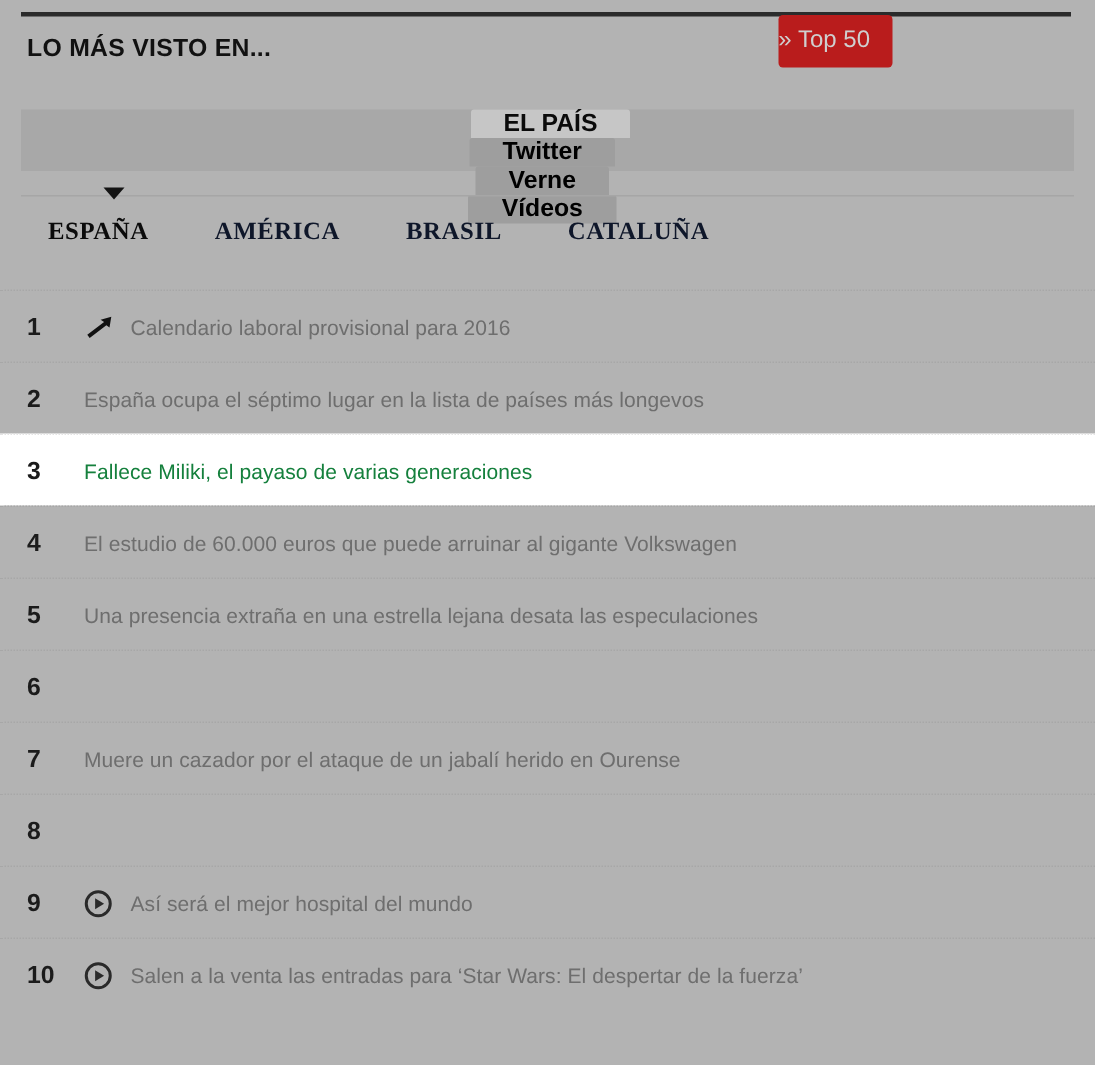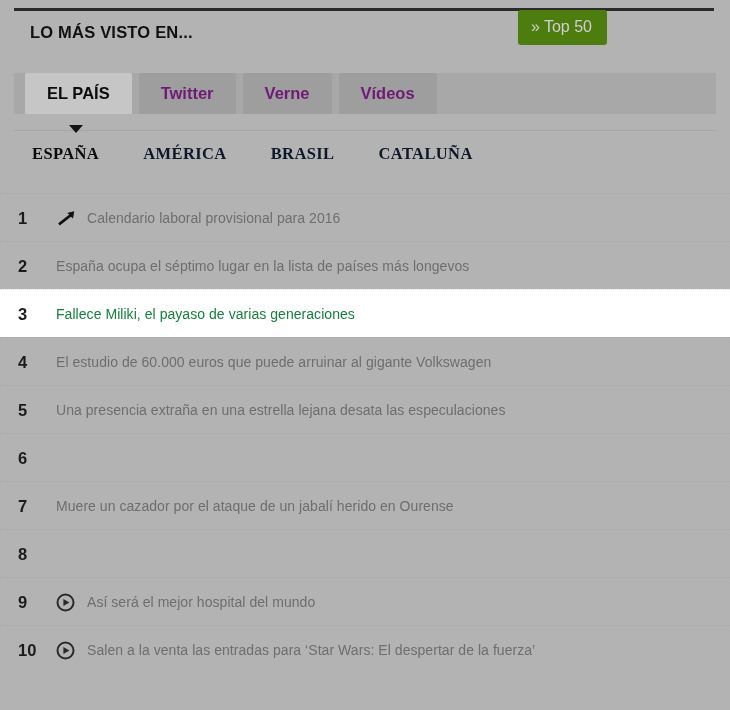--- a/index.html
+++ b/index.html
@@ -21,72 +21,73 @@
     left: 14px;
     top: 8px;
     width: 700px;
     height: 3px;
     background: #2b2b2b;
   }
 
   
   .header {
     position: absolute;
-    left: 16px;
+    left: 4px;
     top: 18px;
     width: 608px;
     height: 44px;
   }
   .module-title {
     position: absolute;
     left: 14px;
     top: 5px;
     font-size: 16.5px;
     font-weight: bold;
     letter-spacing: 0.2px;
     color: #111111;
     font-family: "Liberation Sans", sans-serif;
     white-space: nowrap;
   }
   .top50-btn {
     position: absolute;
     right: 17px;
     top: -8px;
-    background: #4d7c0f;
+    background: #b91c1c;
     color: #cfcfcf;
     font-size: 16px;
-    padding: 8px 15px 9px 13px;
+    padding: 8px 15px 9px 0;
     border-radius: 3px;
     white-space: nowrap;
     line-height: 1.1;
     cursor: pointer;
   }
 
   
   .tabs {
     position: absolute;
     left: 14px;
     top: 73px;
     width: 702px;
     height: 41px;
     background: #a8a8a8;
     display: flex;
-    align-items: flex-start;
+    align-items: center;
+    flex-direction: column;
   }
   .tab {
     height: 41px;
     display: flex;
     align-items: center;
     justify-content: center;
     font-size: 16.5px;
     font-weight: bold;
     padding: 0 22px;
     margin-right: 7px;
     box-sizing: border-box;
-    color: #701a75;
+    color: #000000;
     background: #9e9e9e;
     border-radius: 2px 2px 0 0;
     cursor: pointer;
     white-space: nowrap;
   }
   .tab:first-child { margin-left: 11px; }
   .tab.active {
     background: #c6c6c6;
     color: #0b0b0b;
   }

